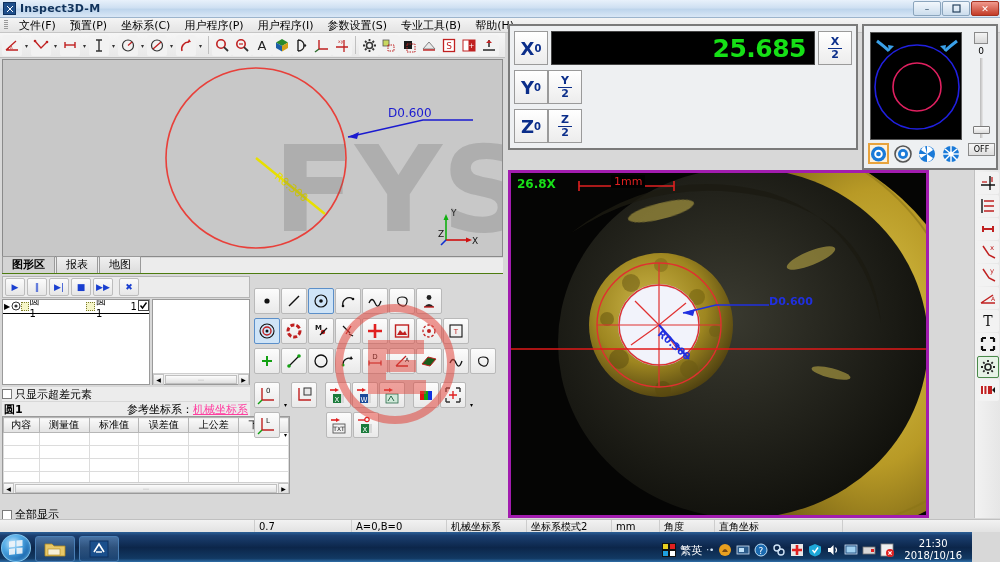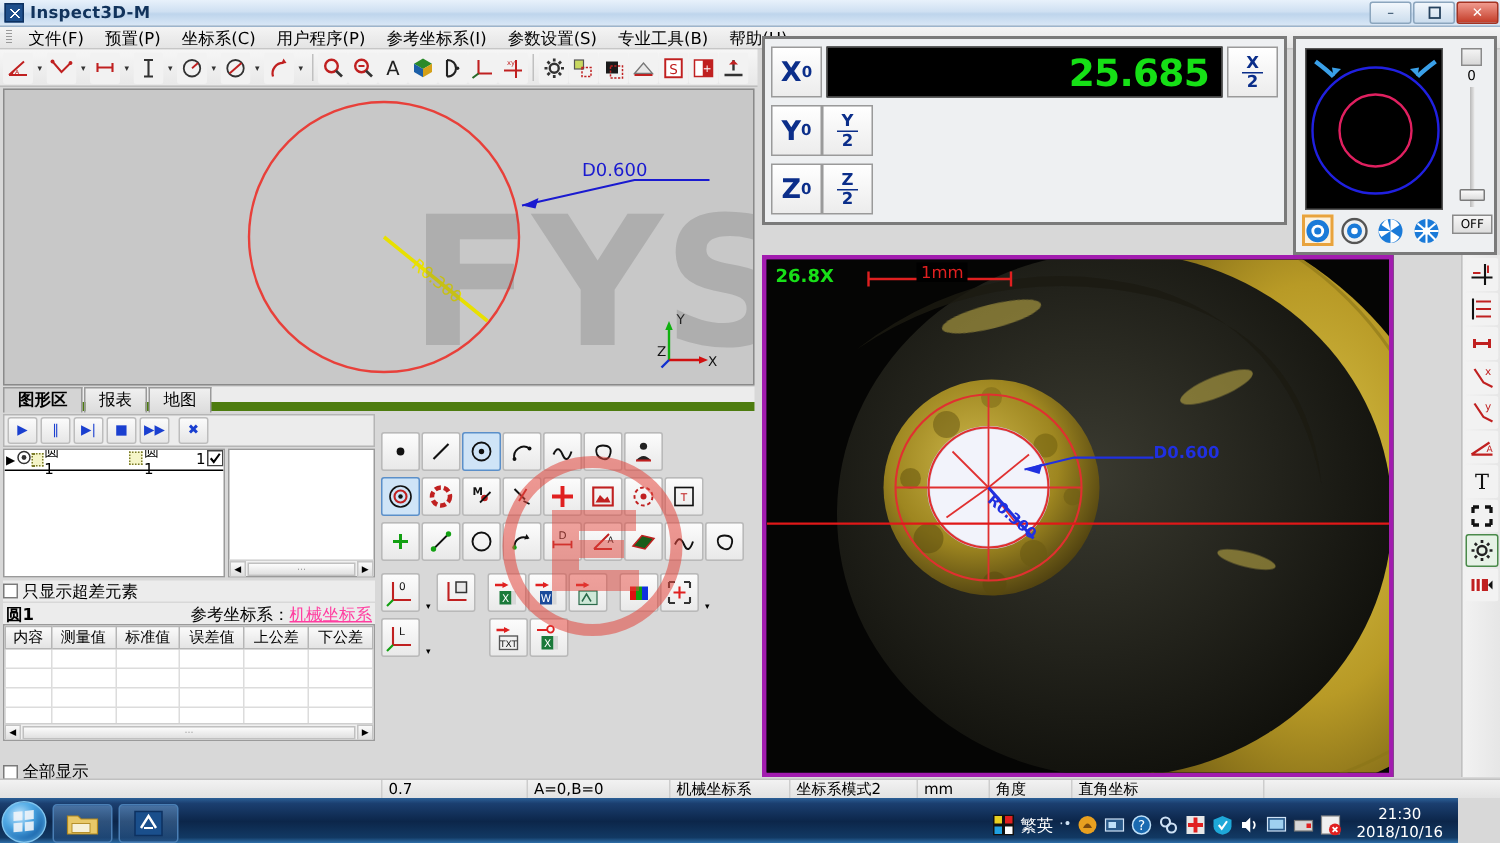--- a/index.html
+++ b/index.html
@@ -69,21 +69,21 @@
   
   #cadview{
     position:absolute;left:2px;top:59px;width:501px;height:198px;
     background:#c8c8c8; border:1px solid #8a8a8a; overflow:hidden;
   }
   #cad-axis{ position:absolute;right:22px;bottom:8px;width:42px;height:42px;}
 
   
   #cadtabs{
     position:absolute;left:2px;top:258px;width:501px;height:16px;
-    display:flex;align-items:flex-start; border-bottom:6px solid #4d7c0f;
+    display:flex;align-items:flex-end; border-bottom:1px solid #4d7c0f;
     background:#ececec;
   }
   #cadtabs .tab{
     padding:1px 9px 1px 9px; font-size:11px; border:1px solid #9a9a9a;
     border-bottom:none; background:linear-gradient(180deg,#f0f0f0,#dcdcdc);
     margin-right:1px; line-height:14px;
   }
   #cadtabs .tab.active{ background:#d4d4d4; font-weight:bold; }
 
   
@@ -127,21 +127,21 @@
   .cbx{width:10px;height:10px;border:1px solid #7a7a7a;background:#fff;margin-right:3px;flex:none;}
 
   
   #resblock{ position:absolute;left:2px;top:402px;width:248px;height:105px; }
   #resblock .tophdr{
     height:14px;display:flex;align-items:center;font-size:11px;background:#ececec;
   }
   #resblock .tophdr .el{ font-weight:bold; padding-left:2px;}
   #resblock .tophdr .ref{ margin-left:auto; margin-right:2px; }
   #resblock .tophdr .refval{ color:#ff3ea0; text-decoration:underline; }
-  #restable{ width:248px;height:78px;border:1px solid #9a9a9a;background:#fff;overflow:hidden; position:relative;}
+  #restable{ width:288px;height:78px;border:1px solid #9a9a9a;background:#fff;overflow:hidden; position:relative;}
   #restable table{ border-collapse:collapse;width:100%;font-size:10px;}
   #restable th{
     background:linear-gradient(180deg,#fafafa,#e3e3e3);border:1px solid #b6b6b6;
     font-weight:normal;height:15px;padding:0 2px;white-space:nowrap;
   }
   #restable td{ border:1px solid #dcdcdc;height:13px; }
   #showall{ position:absolute;left:2px;top:508px;width:248px;height:13px;display:flex;align-items:center;font-size:11px;}
 
   
   #palette{ position:absolute;left:254px;top:288px;width:248px;height:218px; }
@@ -264,21 +264,21 @@
     <div class="winbtn close">✕</div>
   </div>
 </div>
 
 <div id="menubar">
   <div class="grip"></div>
   <div class="mi">文件(F)</div>
   <div class="mi">预置(P)</div>
   <div class="mi">坐标系(C)</div>
   <div class="mi">用户程序(P)</div>
-  <div class="mi">参考坐标系(I)</div>
+  <div class="mi">用户程序(I)</div>
   <div class="mi">参数设置(S)</div>
   <div class="mi">专业工具(B)</div>
   <div class="mi">帮助(H)</div>
 </div>
 
 <div id="toolbar">
   <div class="tb-btn">
     <svg width="16" height="15" viewBox="0 0 16 15">
         <path d="M2 12 L14 12 M2 12 L12 3" stroke="#c02020" stroke-width="1.3" fill="none"></path>
         <path d="M4 12 a4 4 0 0 1 1.5 -3" stroke="#c02020" stroke-width="1" fill="none"></path>

